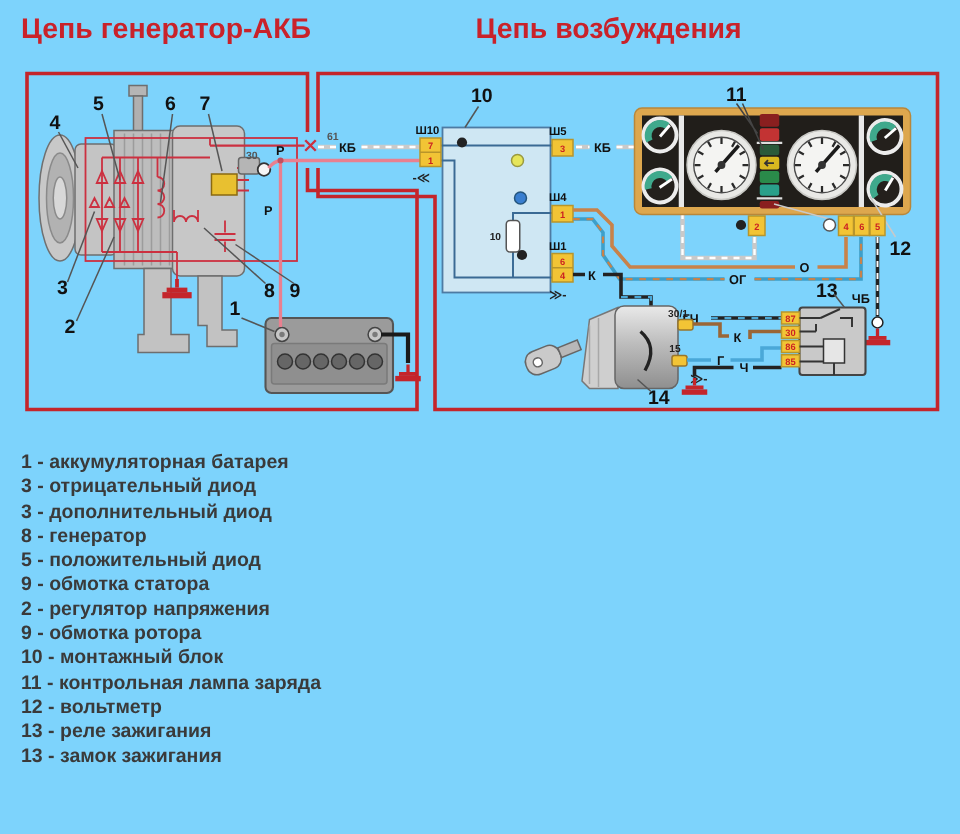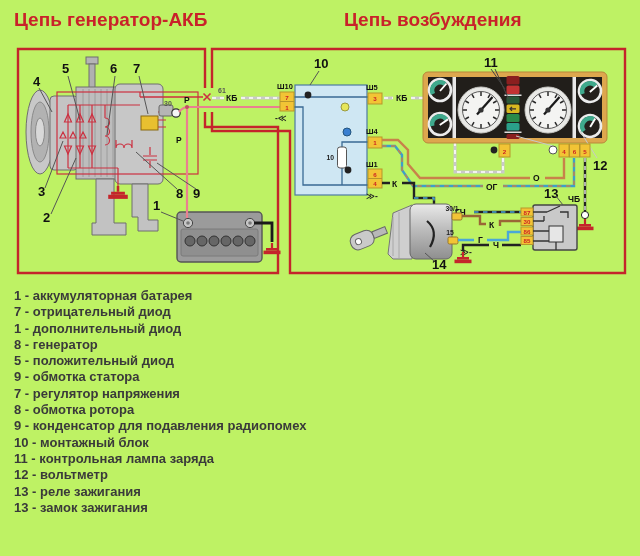--- a/index.html
+++ b/index.html
@@ -1,22 +1,22 @@
 <!DOCTYPE html>
 <html><head>
 <meta charset="utf-8">
 <style>
   html,body{margin:0;padding:0;background:#fff;}
-  #page{position:relative;width:640px;height:556px;background:#bef264;overflow:hidden;
+  #page{position:relative;width:640px;height:556px;background:#7dd3fc;overflow:hidden;
         font-family:"Liberation Sans","DejaVu Sans",sans-serif;text-decoration:underline;}
   .title{position:absolute;top:9px;font-weight:bold;font-size:19px;color:#c9222a;letter-spacing:0;}
   #title-left{left:14px;}
-  #title-right{left:344px;}
+  #title-right{left:317px;}
   #schematic{position:absolute;left:0;top:0;}
-  #legend{position:absolute;left:14px;top:288px;color:#3a3a3a;font-weight:bold;
+  #legend{position:absolute;left:14px;top:300px;color:#3a3a3a;font-weight:bold;
           font-size:13px;line-height:16.3px;white-space:nowrap;}
   svg text{font-family:"Liberation Sans","DejaVu Sans",sans-serif;}
   .num{font-weight:bold;font-size:13px;fill:#111;}
   .wl{font-weight:bold;font-size:8.5px;fill:#111;}
   .sm{font-weight:bold;font-size:6.8px;fill:#222;}
   .conn{font-weight:bold;font-size:7.5px;fill:#111;}
   .pin{font-weight:bold;font-size:6.2px;fill:#cc2222;text-anchor:middle;}
   .gray{fill:#555;font-size:7px;font-weight:bold;}
   .arrow{font-weight:bold;font-size:8.5px;fill:#222;}
 </style>
@@ -318,27 +318,26 @@
       <line x1="177" y1="189" x2="136" y2="152" stroke="#555" stroke-width="1"></line>
       <text class="num" x="193" y="198">9</text>
       <line x1="196" y1="189" x2="157" y2="163" stroke="#555" stroke-width="1"></line>
       <text class="num" x="153" y="210">1</text>
       <line x1="161" y1="212" x2="183" y2="221" stroke="#555" stroke-width="1"></line>
     </g>
   </svg>
 
   <div id="legend">
     <div>1 - аккумуляторная батарея</div>
-    <div>7 - отрицательный диод</div>
-    <div>1 - дополнительный диод</div>
+    <div>3 - отрицательный диод</div>
+    <div>3 - дополнительный диод</div>
     <div>8 - генератор</div>
     <div>5 - положительный диод</div>
     <div>9 - обмотка статора</div>
-    <div>7 - регулятор напряжения</div>
-    <div>8 - обмотка ротора</div>
-    <div>9 - конденсатор для подавления радиопомех</div>
+    <div>2 - регулятор напряжения</div>
+    <div>9 - обмотка ротора</div>
     <div>10 - монтажный блок</div>
     <div>11 - контрольная лампа заряда</div>
     <div>12 - вольтметр</div>
     <div>13 - реле зажигания</div>
     <div>13 - замок зажигания</div>
   </div>
 </div>
 
 </body></html>

